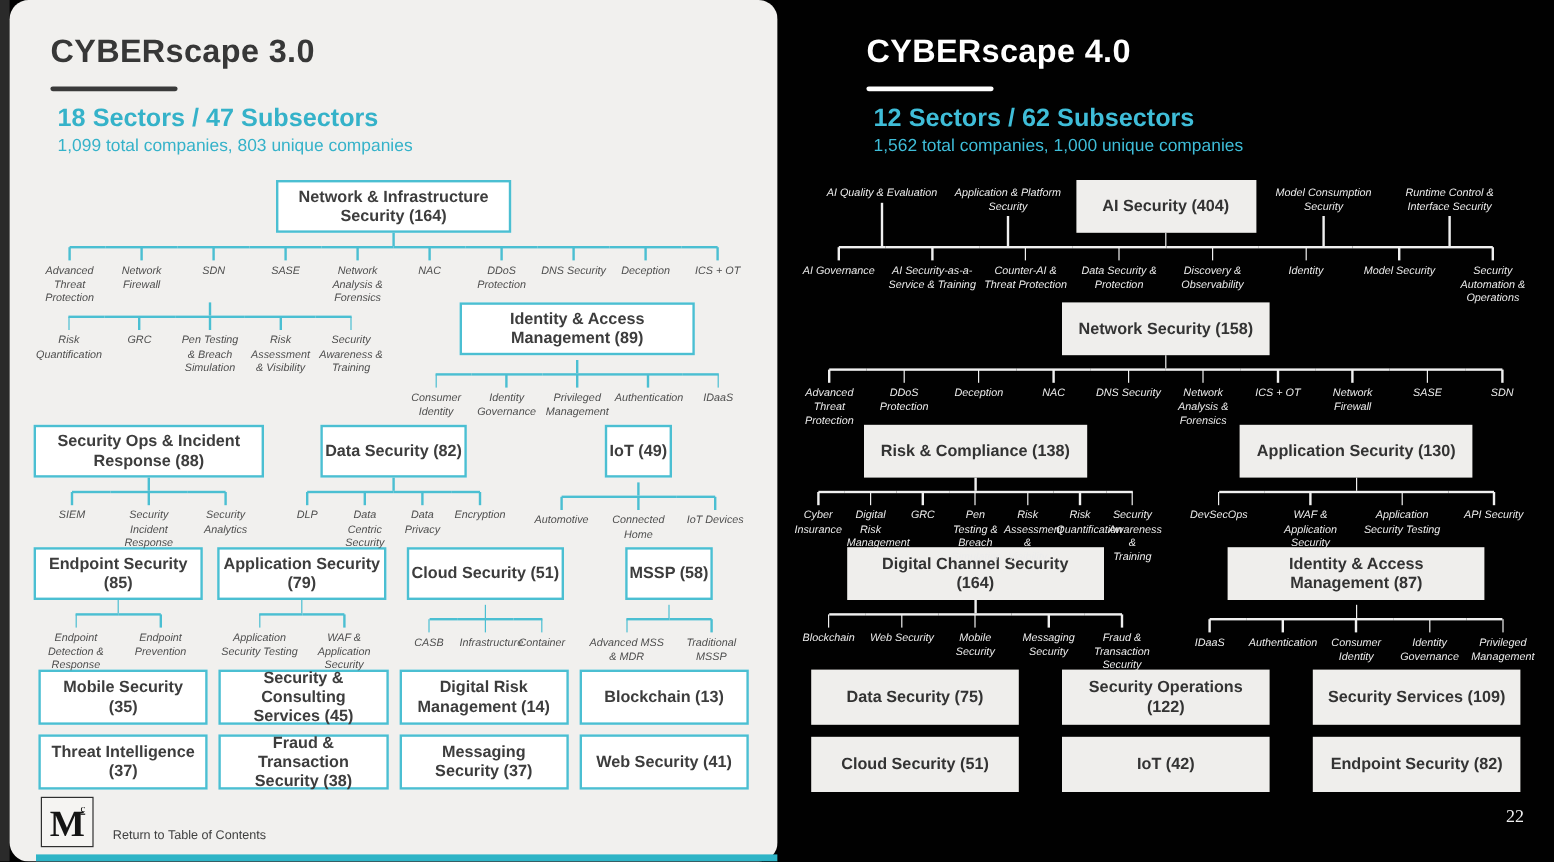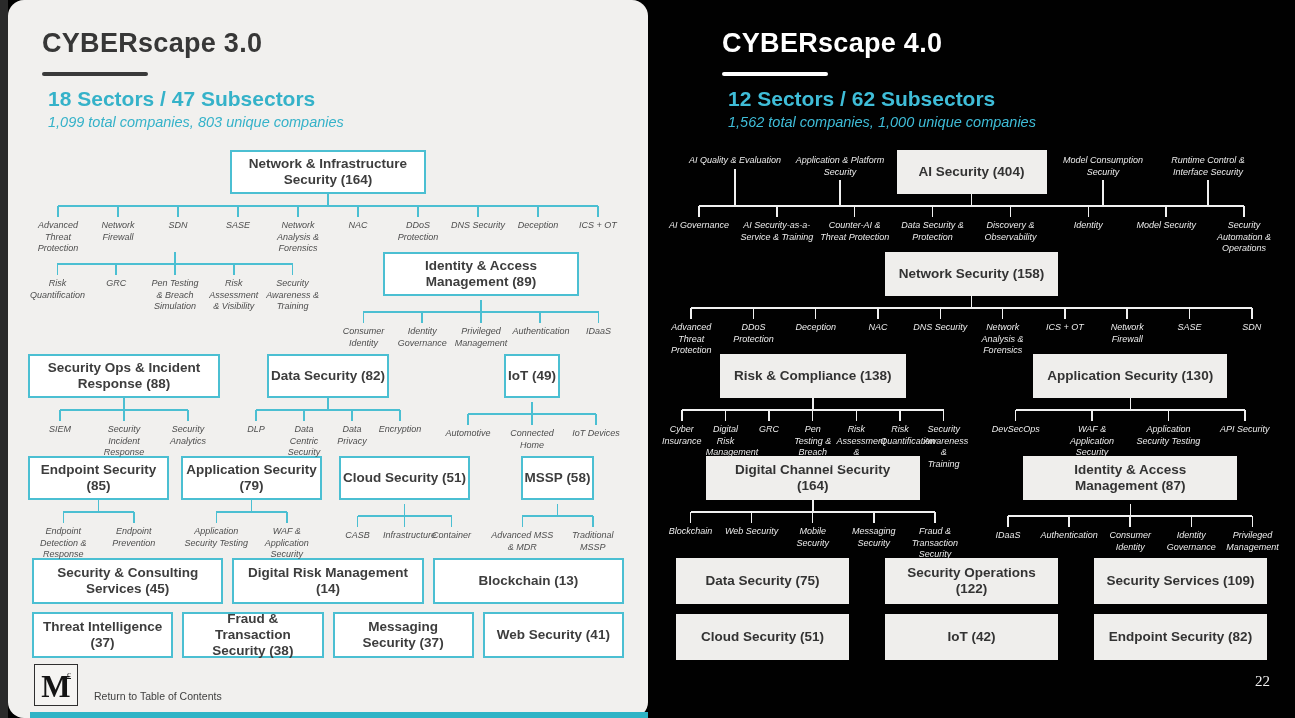--- a/index.html
+++ b/index.html
@@ -12,21 +12,21 @@
   .slide.light{width:640px;background:var(--slide_light_bg,#f1f0ee);border-radius:16px;}
   .slide.dark{width:647px;background:var(--slide_dark_bg,#010101);}
 
   
   .title{font-size:27px;font-weight:bold;letter-spacing:.3px;margin:28px 0 0 34px;color:#373737;}
   .dark .title{color:#fff;margin-left:74px;}
   .rule{width:106px;height:4px;background:#3a3a3a;margin:13px 0 0 34px;border-radius:2px;}
   .dark .rule{background:#fff;margin-left:74px;}
   .subtitle{font-size:21px;font-weight:bold;margin:11px 0 0 40px;color:var(--accent_cyan_left,#35b2c9);}
   .dark .subtitle{color:var(--accent_cyan_right,#3fbdd8);margin-left:80px;}
-  .stats{font-size:14.5px;font-style:italic;margin:3px 0 0 40px;color:var(--accent_cyan_left,#35b2c9);}
+  .stats{font-size:14.5px;margin:3px 0 0 40px;color:var(--accent_cyan_left,#35b2c9);}
   .dark .stats{color:var(--accent_cyan_right,#3fbdd8);margin-left:80px;}
 
   
   .tree{position:absolute;top:150px;left:20px;right:20px;--line:var(--line_left,#4bbfd2);}
   .dark .tree{left:12px;right:12px;--line:var(--line_right,#f0f0f0);}
   .row{display:flex;height:102px;gap:12px;}
   .group{flex:1;display:flex;flex-direction:column;min-width:0;}
   .ghead{display:flex;justify-content:center;align-items:stretch;height:48px;gap:8px;}
   .gbox{
     background:#fff;border:2px solid var(--line);color:#3d3d3d;font-weight:bold;
@@ -209,20 +209,21 @@
             <div class="gbox">MSSP (58)</div>
           </div>
           <div class="stub"></div>
           <div class="kids">
             <div class="kid"><span>Advanced MSS &amp; MDR</span></div>
             <div class="kid"><span>Traditional MSSP</span></div>
           </div>
         </div>
       </div>
       <div class="leafrow">
+        <div class="leaf">Mobile Security (35)</div>
         <div class="leaf">Security &amp; Consulting Services (45)</div>
         <div class="leaf">Digital Risk Management (14)</div>
         <div class="leaf">Blockchain (13)</div>
       </div>
       <div class="leafrow">
         <div class="leaf">Threat Intelligence (37)</div>
         <div class="leaf">Fraud &amp; Transaction Security (38)</div>
         <div class="leaf">Messaging Security (37)</div>
         <div class="leaf">Web Security (41)</div>
       </div>

